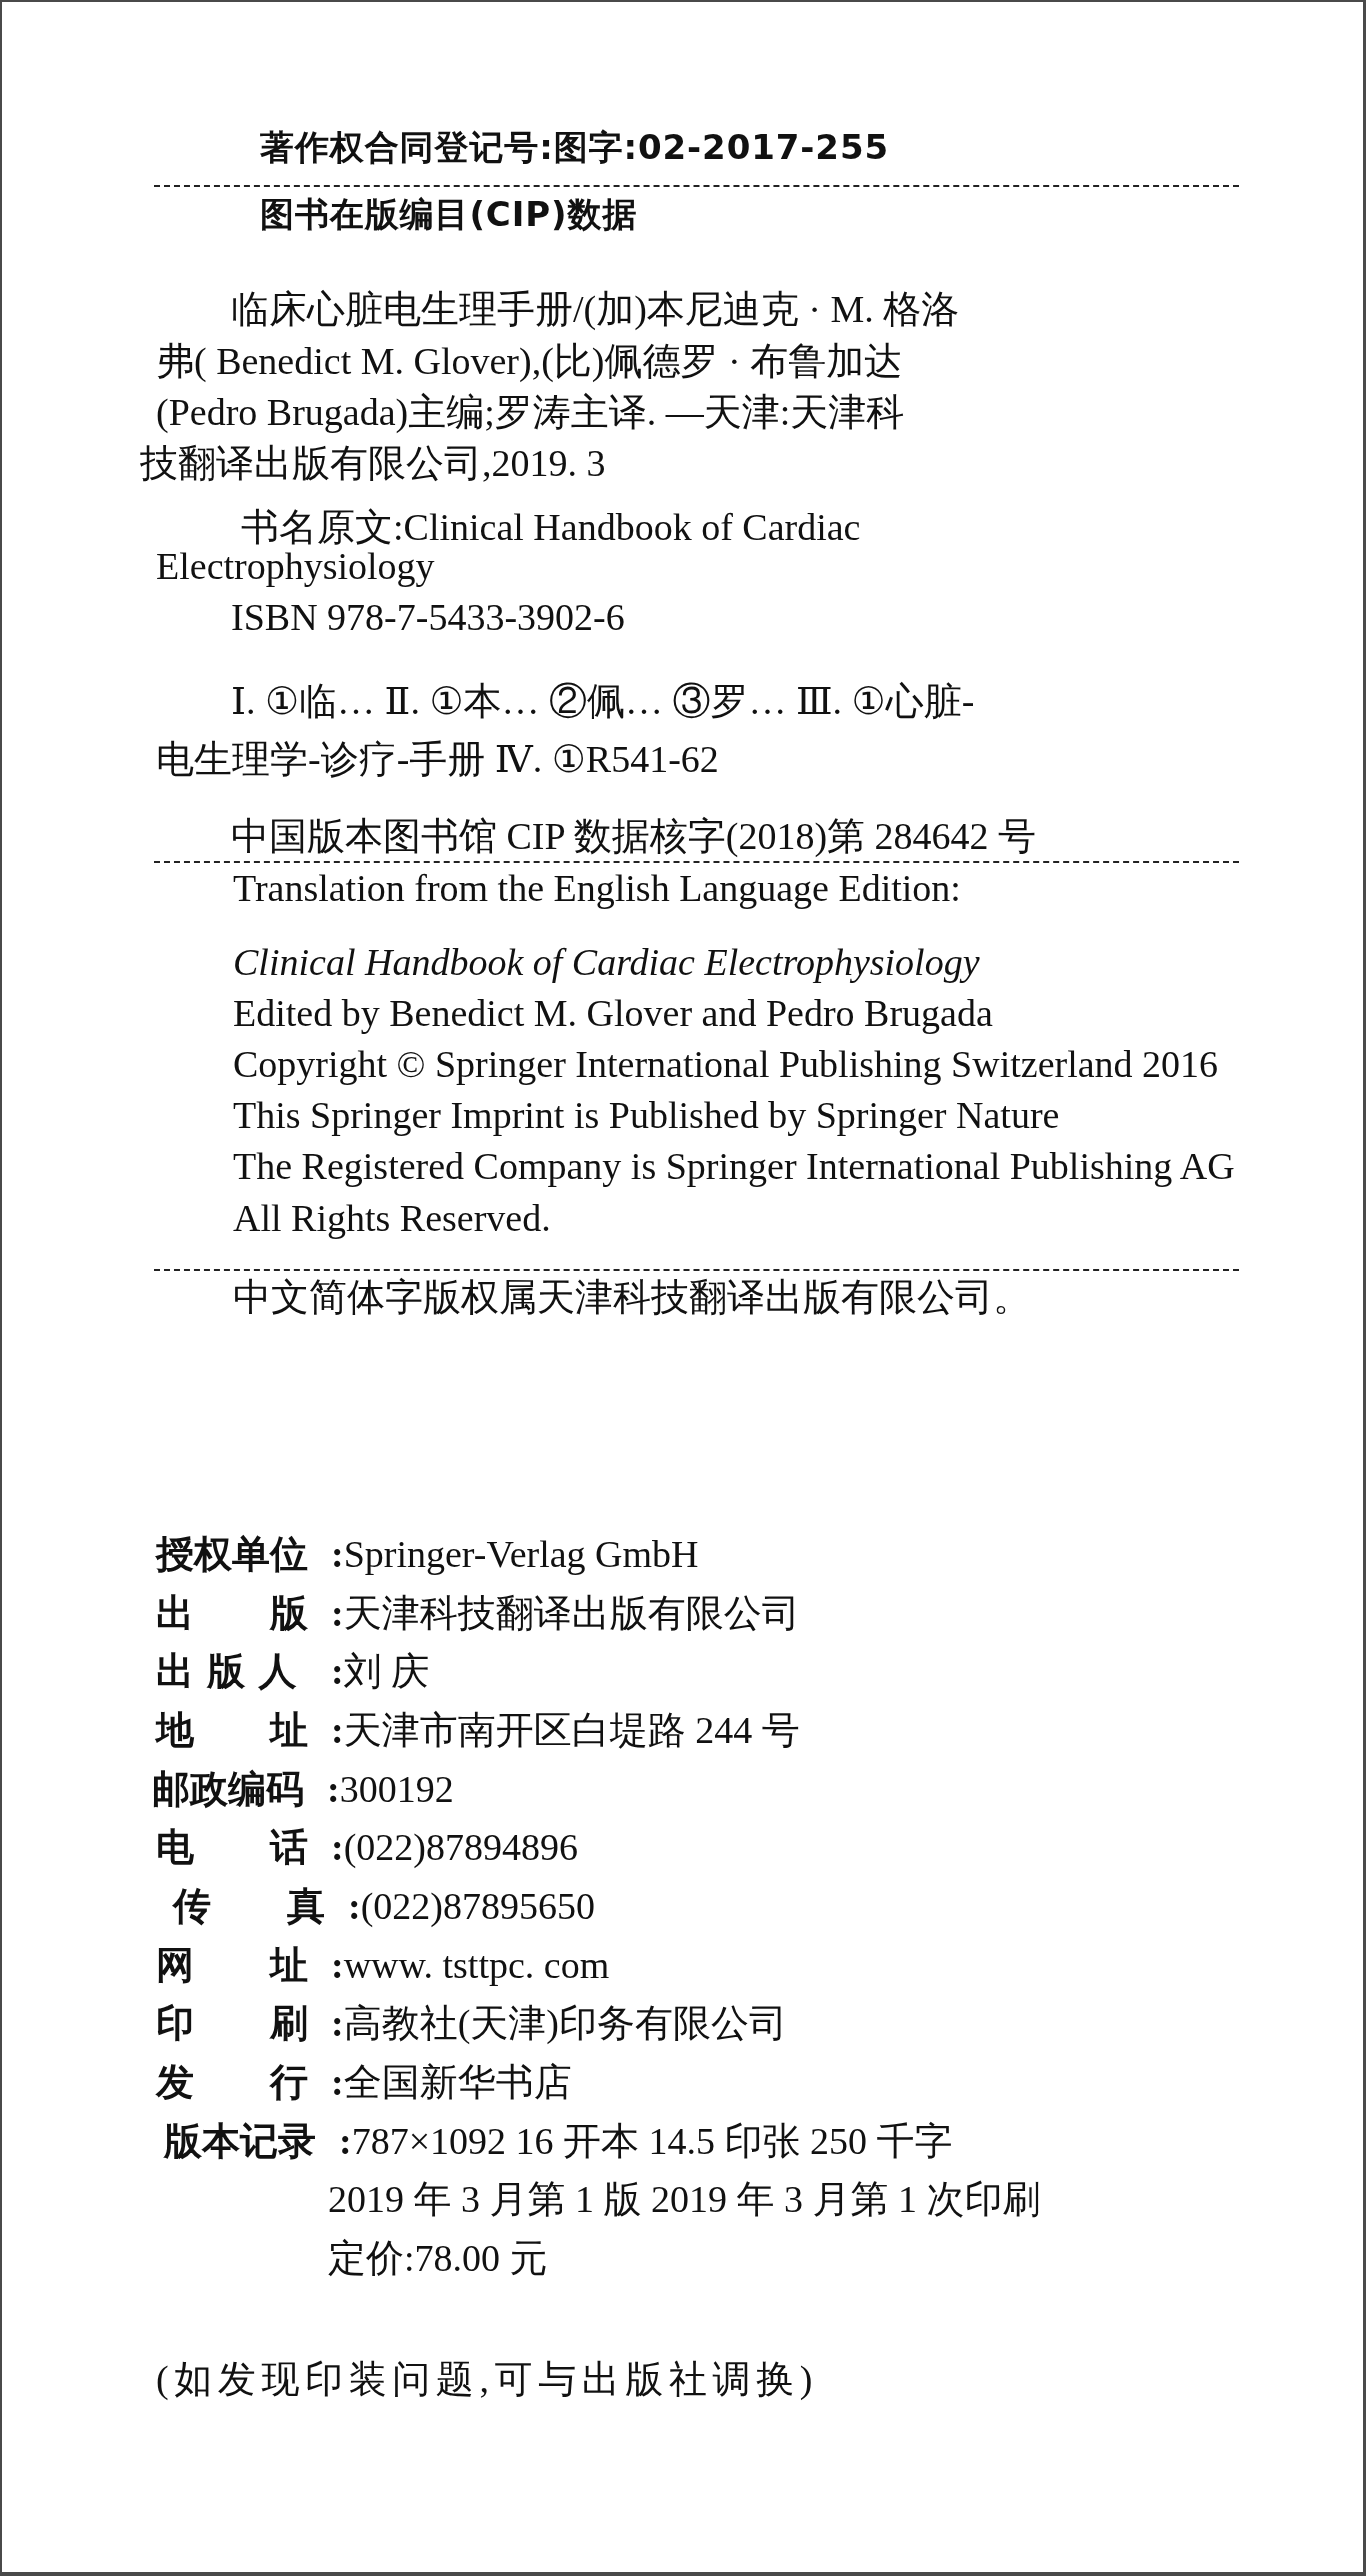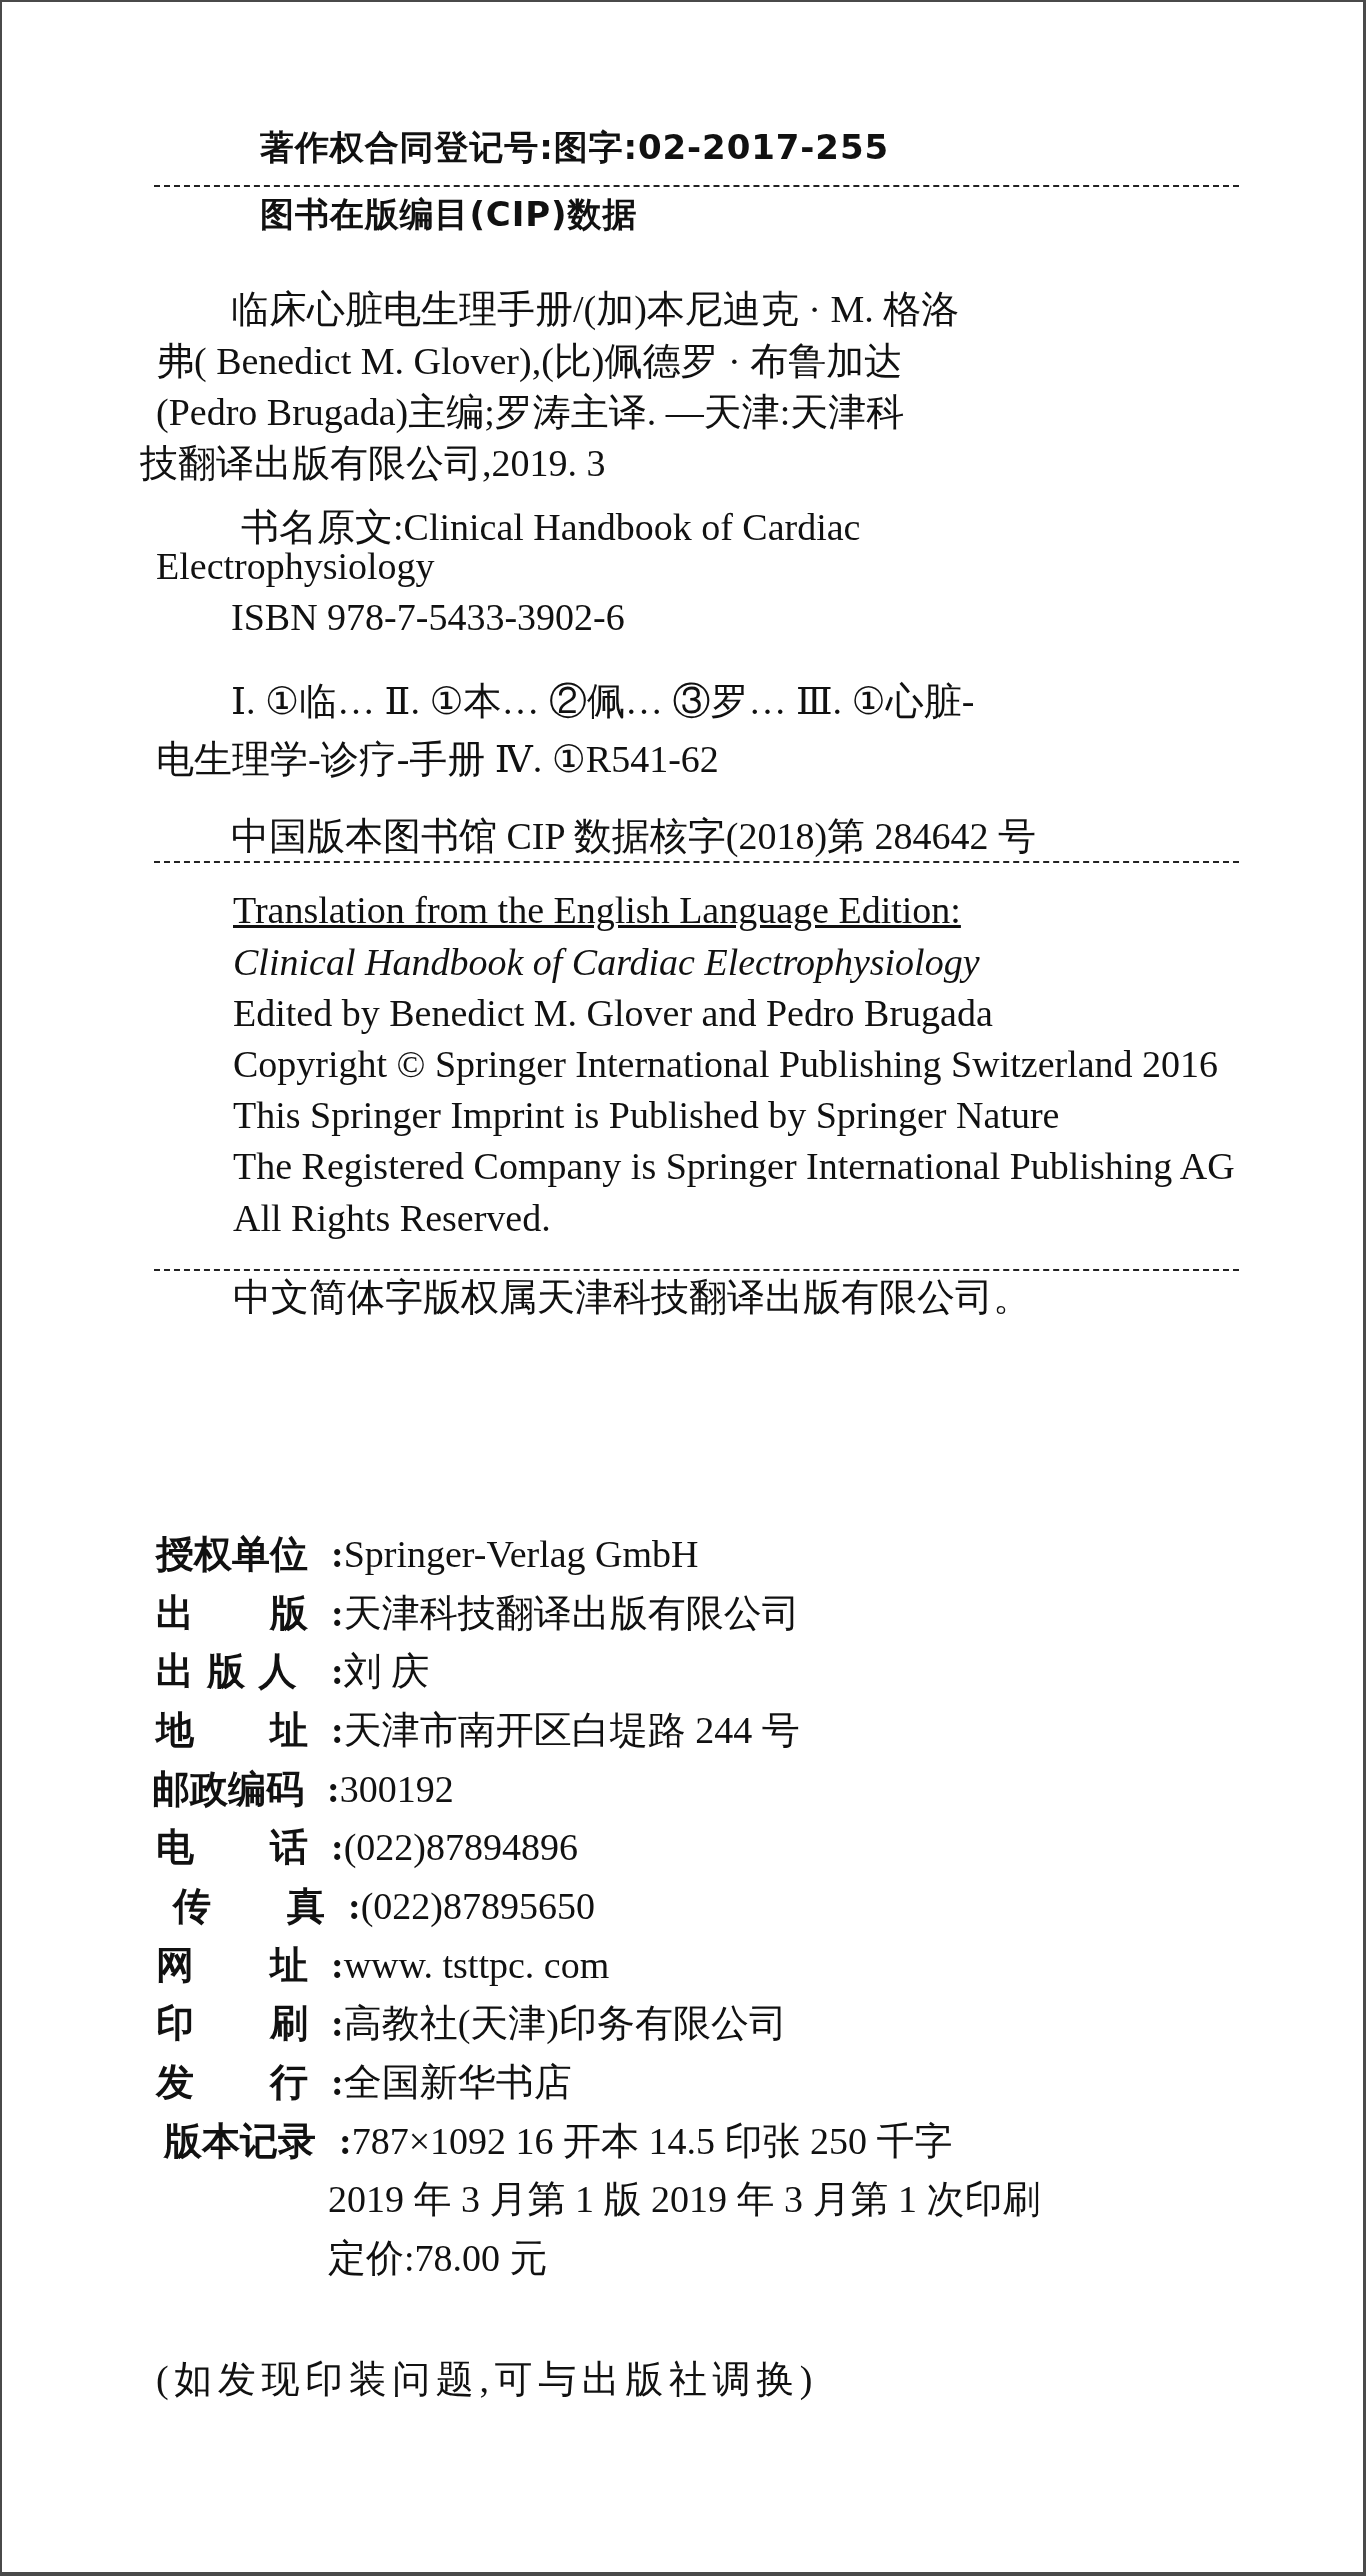--- a/index.html
+++ b/index.html
@@ -39,21 +39,21 @@
 <div class="line serif" style="left:140px; top:443px;text-align:center;">技翻译出版有限公司,2019. 3</div>
 <div class="line serif" style="left:241px; top:495px;margin-top:12px;">书名原文:Clinical Handbook of Cardiac</div>
 <div class="line serif" style="left:156px; top:546px;">Electrophysiology</div>
 <div class="line serif" style="left:231px; top:597px;">ISBN 978-7-5433-3902-6</div>
 <div class="line serif" style="left:231px; top:681px;">Ⅰ. ①临…   Ⅱ. ①本…  ②佩…  ③罗…   Ⅲ. ①心脏-</div>
 <div class="line serif" style="left:156px; top:732px;margin-top:7px;">电生理学-诊疗-手册   Ⅳ. ①R541-62</div>
 <div class="line serif" style="left:231px; top:816px;">中国版本图书馆 CIP 数据核字(2018)第 284642 号</div>
 
 <div class="dash" style="top:861px;"></div>
 
-<div class="line serif" style="left:233px; top:890px;text-decoration:underline;">Translation from the English Language Edition:</div>
+<div class="line serif" style="left:233px; top:868px;">Translation from the English Language Edition:</div>
 <div class="line serif italic" style="left:233px; top:942px;">Clinical Handbook of Cardiac Electrophysiology</div>
 <div class="line serif" style="left:233px; top:993px;">Edited by Benedict M. Glover and Pedro Brugada</div>
 <div class="line serif" style="left:233px; top:1044px;">Copyright © Springer International Publishing Switzerland 2016</div>
 <div class="line serif" style="left:233px; top:1095px;">This Springer Imprint is Published by Springer Nature</div>
 <div class="line serif" style="left:233px; top:1146px;">The Registered Company is Springer International Publishing AG</div>
 <div class="line serif" style="left:233px; top:1198px;">All Rights Reserved.</div>
 
 <div class="dash" style="top:1269px;"></div>
 <div class="line serif" style="left:233px; top:1277px;">中文简体字版权属天津科技翻译出版有限公司。</div>
 

